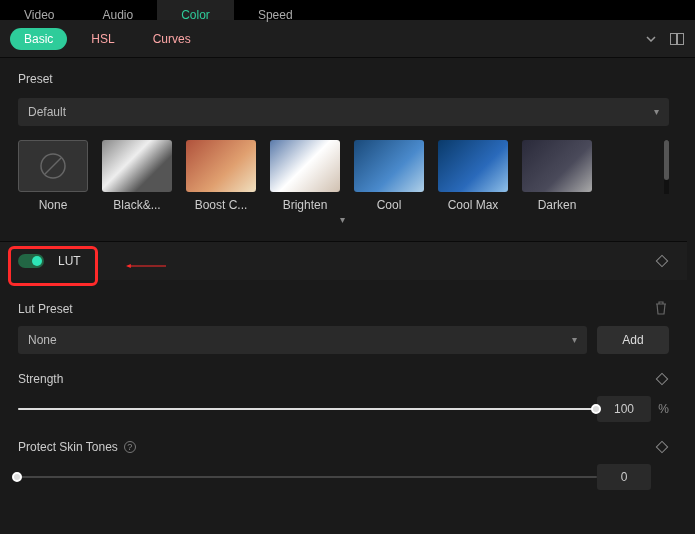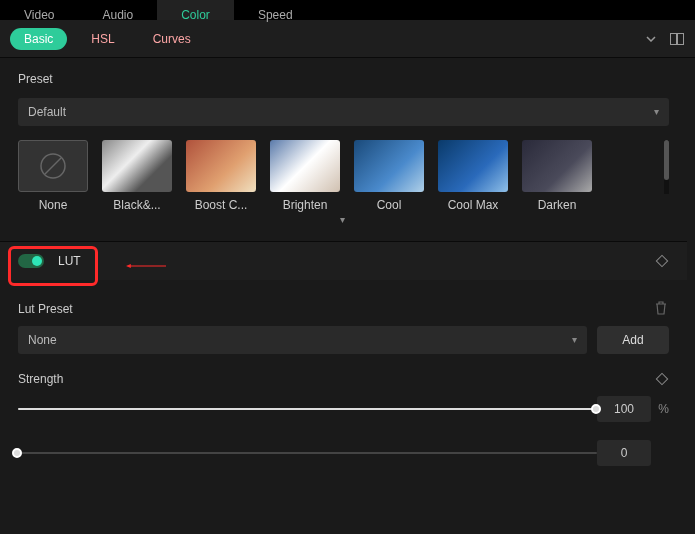--- a/index.html
+++ b/index.html
@@ -211,20 +211,31 @@
         <div class="slider-track"></div>
         <div class="slider-fill" style="width:100%"></div>
         <div class="slider-knob" style="left:100%"></div>
       </div>
       <div class="value-box">100</div>
       <div class="percent">%</div>
     </div>
   </div>
 
   <div class="param-row">
+    <div class="param-head">
+      <div class="param-label">
+        <span>Protect Skin Tones</span>
+        <span class="help-icon">?</span>
+      </div>
+      <div class="reset-diamond">
+        <svg width="14" height="14" viewBox="0 0 14 14" stroke="#888" fill="none">
+            <rect x="3" y="3" width="8" height="8" transform="rotate(45 7 7)"></rect>
+          </svg>
+      </div>
+    </div>
     <div class="slider-row">
       <div class="slider">
         <div class="slider-track"></div>
         <div class="slider-fill" style="width:0%"></div>
         <div class="slider-knob" style="left:0%"></div>
       </div>
       <div class="value-box">0</div>
       <div class="percent"></div>
     </div>
   </div>

